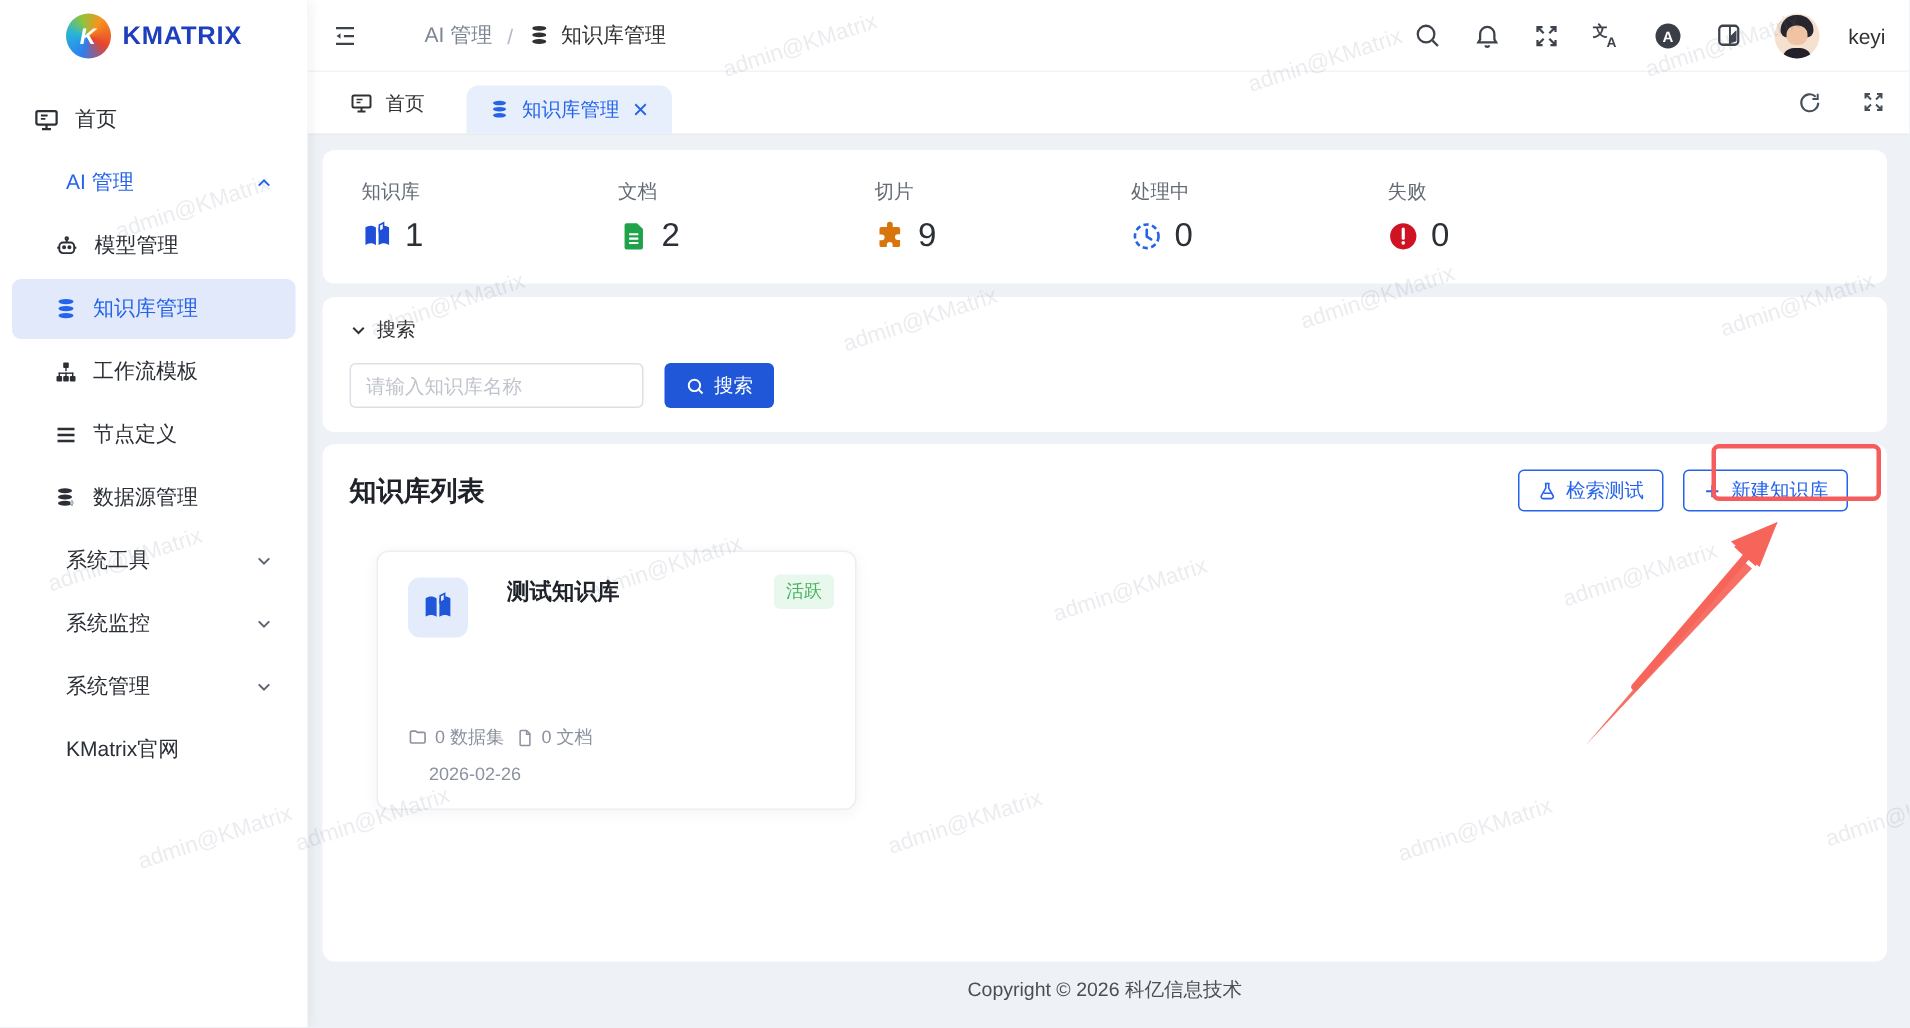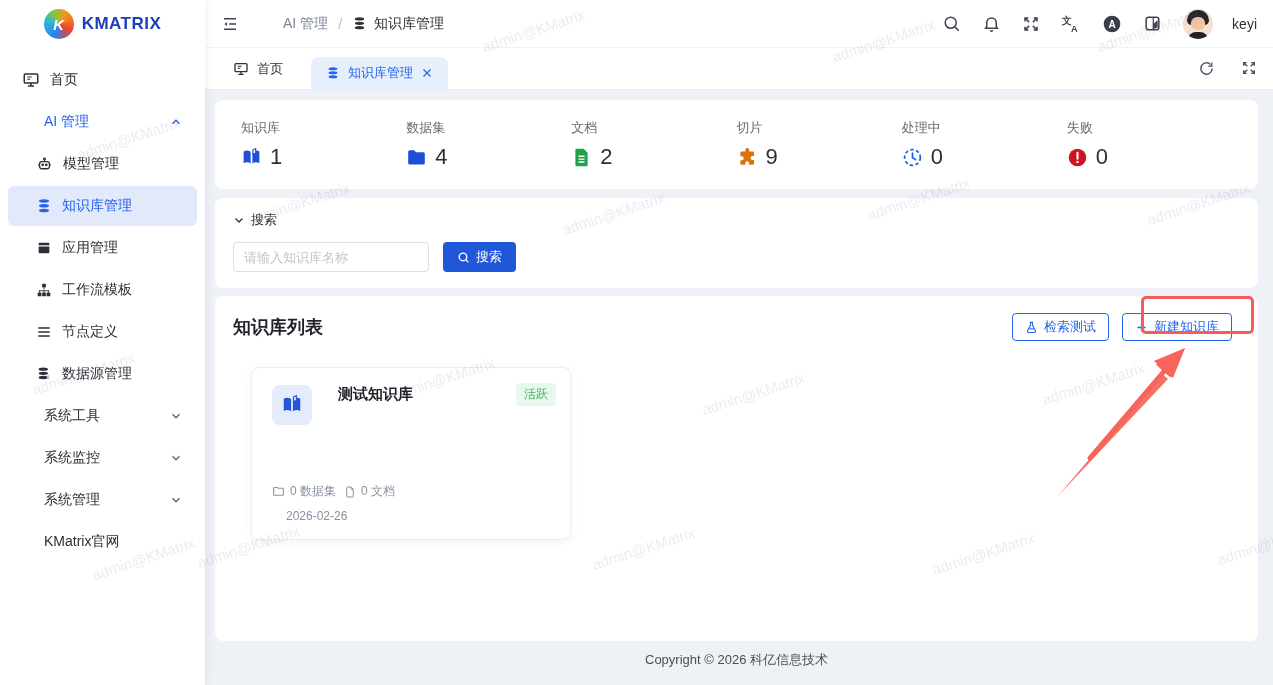--- a/index.html
+++ b/index.html
@@ -127,26 +127,20 @@
       <div class="menu-row m-sub m-active">
         <svg width="16" height="16" viewBox="0 0 24 24" fill="currentColor">
             <ellipse cx="12" cy="4.6" rx="7.5" ry="2.6"></ellipse>
             <ellipse cx="12" cy="11.6" rx="7.5" ry="2.6"></ellipse>
             <ellipse cx="12" cy="18.6" rx="7.5" ry="2.6"></ellipse>
           </svg>
         <span>知识库管理</span>
       </div>
       <div class="menu-row m-sub">
         <svg width="16" height="16" viewBox="0 0 24 24" fill="currentColor">
-            <path d="M4 5.5A1.5 1.5 0 0 1 5.5 4h13A1.5 1.5 0 0 1 20 5.5V8H4V5.5zM4 9.6h16v9A1.5 1.5 0 0 1 18.5 20h-13A1.5 1.5 0 0 1 4 18.5v-8.9z"></path>
-          </svg>
-        <span>应用管理</span>
-      </div>
-      <div class="menu-row m-sub">
-        <svg width="16" height="16" viewBox="0 0 24 24" fill="currentColor">
             <rect x="9.2" y="2.5" width="5.6" height="5.6" rx="1"></rect>
             <rect x="2.5" y="15.9" width="5.6" height="5.6" rx="1"></rect>
             <rect x="9.2" y="15.9" width="5.6" height="5.6" rx="1"></rect>
             <rect x="15.9" y="15.9" width="5.6" height="5.6" rx="1"></rect>
             <path d="M11.3 8.1h1.4v3.2h-1.4z"></path>
             <path d="M4.6 12.5h14.8v1.4H4.6z"></path>
             <path d="M4.6 12.7h1.4v3.2H4.6zM11.3 12.7h1.4v3.2h-1.4zM18 12.7h1.4v3.2H18z"></path>
           </svg>
         <span>工作流模板</span>
       </div>
@@ -299,29 +293,20 @@
       <section class="panel stats-panel">
         <div class="stat">
           <div class="stat-label">知识库</div>
           <div class="stat-valrow">
             <svg width="21" height="21" viewBox="0 0 24 24" fill="#1f4fd8">
                 <path d="M3 5.2c2.6-1.6 5.4-1.6 8 .2v13.4c-2.6-1.8-5.4-1.8-8-.2V5.2z"></path>
                 <path d="M21 5.2c-2.6-1.6-5.4-1.6-8 .2v13.4c2.6-1.8 5.4-1.8 8-.2V5.2z"></path>
                 <path d="M13.6 3.4l3.2-1.6v5l-3.2 1.6z" fill="#fff" stroke="#1f4fd8" stroke-width="1.2"></path>
               </svg>
             <span class="stat-val">1</span>
-          </div>
-        </div>
-        <div class="stat">
-          <div class="stat-label">数据集</div>
-          <div class="stat-valrow">
-            <svg width="21" height="21" viewBox="0 0 24 24" fill="#1f4fd8">
-                <path d="M2.5 5.5A1.8 1.8 0 0 1 4.3 3.7h5l2.2 2.2h8.2a1.8 1.8 0 0 1 1.8 1.8v10.6a1.8 1.8 0 0 1-1.8 1.8H4.3a1.8 1.8 0 0 1-1.8-1.8V5.5z"></path>
-              </svg>
-            <span class="stat-val">4</span>
           </div>
         </div>
         <div class="stat">
           <div class="stat-label">文档</div>
           <div class="stat-valrow">
             <svg width="21" height="21" viewBox="0 0 24 24" fill="#1fa24a">
                 <path d="M5 3.5A1.5 1.5 0 0 1 6.5 2h8L19 6.5v14a1.5 1.5 0 0 1-1.5 1.5h-11A1.5 1.5 0 0 1 5 20.5v-17z"></path>
                 <path d="M8.5 10.5h7M8.5 13.8h7M8.5 17.1h7" stroke="#fff" stroke-width="1.6"></path>
               </svg>
             <span class="stat-val">2</span>

